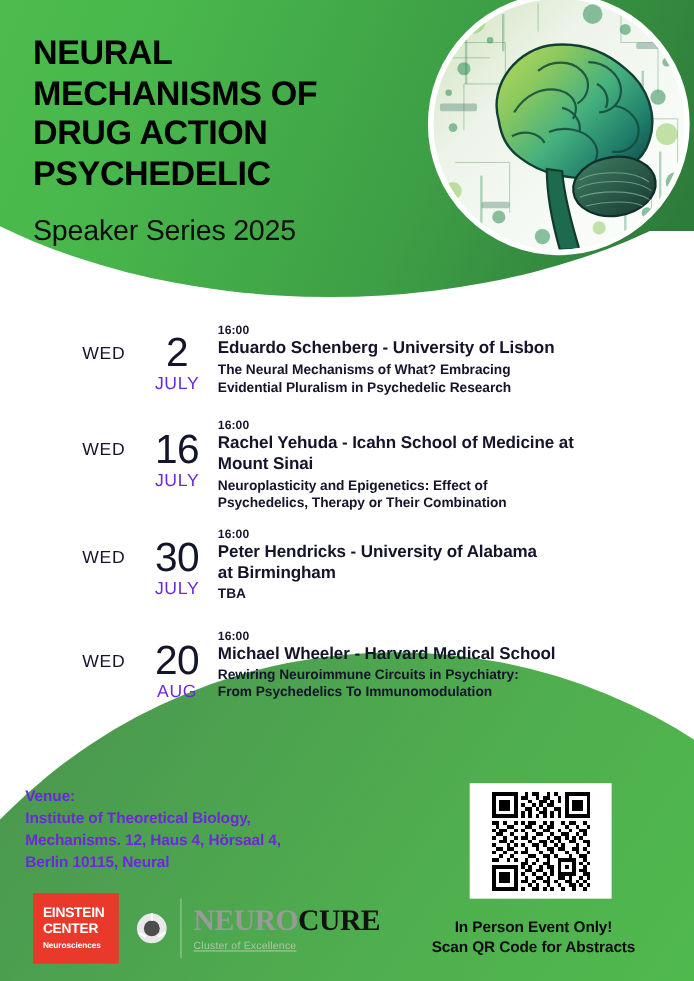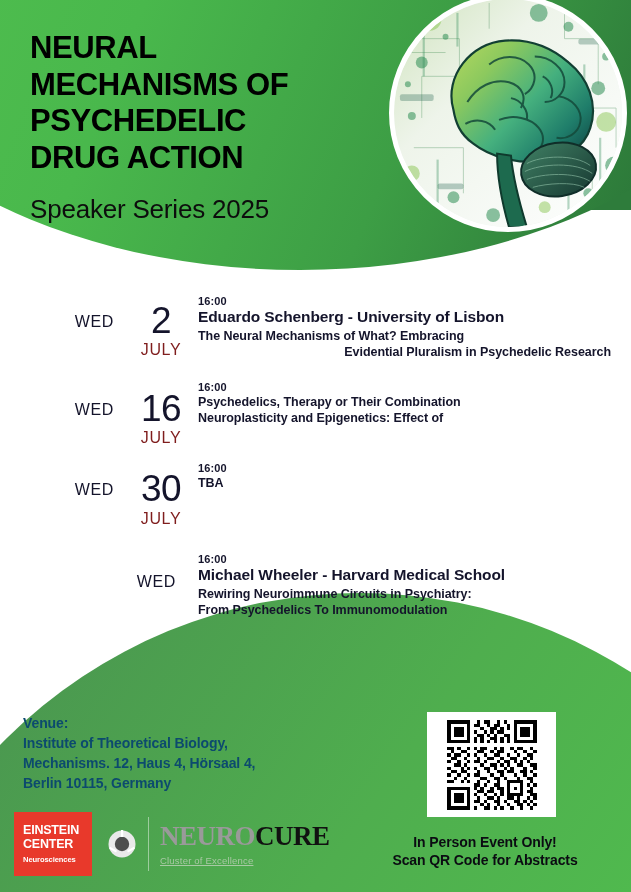--- a/index.html
+++ b/index.html
@@ -106,21 +106,21 @@
   .day {
     font-size: 37px;
     font-weight: 400;
     line-height: 0.93;
     color: #14142b;
     letter-spacing: -0.5px;
   }
   .month {
     font-size: 16px;
     font-weight: 400;
-    color: #7f1d1d;
+    color: #6d28d9;
     letter-spacing: 0.6px;
     margin-top: 3px;
   }
   .info-col {
     flex: 1 1 auto;
     padding-top: 5px;
     padding-left: 6px;
   }
   .time {
     font-size: 11px;
@@ -146,29 +146,29 @@
   }
 
   
   .venue {
     position: absolute;
     left: 23px;
     top: 714px;
     z-index: 8;
     font-size: 14px;
     font-weight: bold;
-    color: #0c4a6e;
+    color: #6d28d9;
     line-height: 1.42;
     letter-spacing: -0.1px;
   }
 
   
   .logos {
     position: absolute;
-    left: 14px;
+    left: 30px;
     top: 812px;
     z-index: 8;
     display: flex;
     align-items: center;
   }
   .ecn-logo {
     width: 78px;
     height: 64px;
     background: #e8392b;
     color: #ffffff;
@@ -387,99 +387,105 @@
         </g>
 
         <path d="M118 158 C120 180, 126 204, 134 230 L116 230 C108 202, 104 178, 104 156 Z" fill="#1d6a4e" stroke="#0f3a2d" stroke-width="2"></path>
       </g>
     </svg>
   </div>
 
   <div class="header-text">
     <div class="title-line">NEURAL</div>
     <div class="title-line">MECHANISMS OF</div>
+    <div class="title-line">DRUG ACTION</div>
     <div class="title-line">PSYCHEDELIC</div>
-    <div class="title-line">DRUG ACTION</div>
     <div class="subtitle">Speaker Series 2025</div>
   </div>
 
   <div class="schedule">
 
     <div class="event" style="margin-bottom:16px;">
       <div class="date-col">
         <span class="dow">WED</span>
         <span class="daymonth">
           <span class="day" style="display:block;">2</span>
           <span class="month" style="display:block;">JULY</span>
         </span>
       </div>
       <div class="info-col">
         <div class="time">16:00</div>
         <div class="speaker">Eduardo Schenberg - University of Lisbon</div>
         <div class="talk">
           <span style="display:block;">The Neural Mechanisms of What? Embracing</span>
-          <span style="display:block;text-align:right;">Evidential Pluralism in Psychedelic Research</span>
+          <span style="display:block;">Evidential Pluralism in Psychedelic Research</span>
         </div>
       </div>
     </div>
 
     <div class="event" style="margin-bottom:10px;">
       <div class="date-col" style="padding-top:16px;">
         <span class="dow">WED</span>
         <span class="daymonth">
           <span class="day" style="display:block;">16</span>
           <span class="month" style="display:block;">JULY</span>
         </span>
       </div>
       <div class="info-col">
         <div class="time">16:00</div>
+        <div class="speaker" style="max-width:350px;">Rachel Yehuda - Icahn School of Medicine at Mount Sinai</div>
         <div class="talk">
+          <span style="display:block;">Neuroplasticity and Epigenetics: Effect of</span>
           <span style="display:block;">Psychedelics, Therapy or Their Combination</span>
-          <span style="display:block;">Neuroplasticity and Epigenetics: Effect of</span>
         </div>
       </div>
     </div>
 
     <div class="event" style="margin-bottom:20px;">
       <div class="date-col" style="padding-top:15px;">
         <span class="dow">WED</span>
         <span class="daymonth">
           <span class="day" style="display:block;text-align:center;">30</span>
           <span class="month" style="display:block;">JULY</span>
         </span>
       </div>
       <div class="info-col">
         <div class="time">16:00</div>
+        <div class="speaker" style="max-width:300px;">Peter Hendricks - University of Alabama at Birmingham</div>
         <div class="talk">
           <span style="display:block;">TBA</span>
         </div>
       </div>
     </div>
 
     <div class="event">
       <div class="date-col" style="padding-top:16px;">
         <span class="dow">WED</span>
+        <span class="daymonth">
+          <span class="day" style="display:block;">20</span>
+          <span class="month" style="display:block;">AUG</span>
+        </span>
       </div>
       <div class="info-col">
         <div class="time">16:00</div>
         <div class="speaker">Michael Wheeler - Harvard Medical School</div>
         <div class="talk">
           <span style="display:block;">Rewiring Neuroimmune Circuits in Psychiatry:</span>
           <span style="display:block;">From Psychedelics To Immunomodulation</span>
         </div>
       </div>
     </div>
 
   </div>
 
   <div class="venue">
     <div>Venue:</div>
     <div>Institute of Theoretical Biology,</div>
     <div>Mechanisms. 12, Haus 4, Hörsaal 4,</div>
-    <div>Berlin 10115, Germany</div>
+    <div>Berlin 10115, Neural</div>
   </div>
 
   <div class="logos">
     <div class="ecn-logo">
       <div class="ecn-l1">EINSTEIN</div>
       <div class="ecn-l2">CENTER</div>
       <div class="ecn-l3">Neurosciences</div>
     </div>
 
     <div class="nc-mark">

